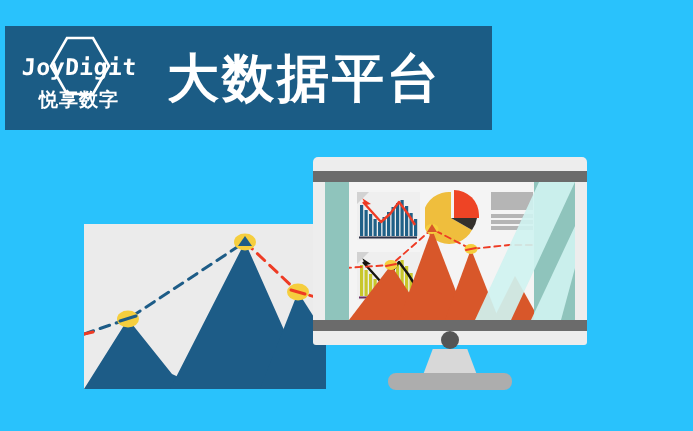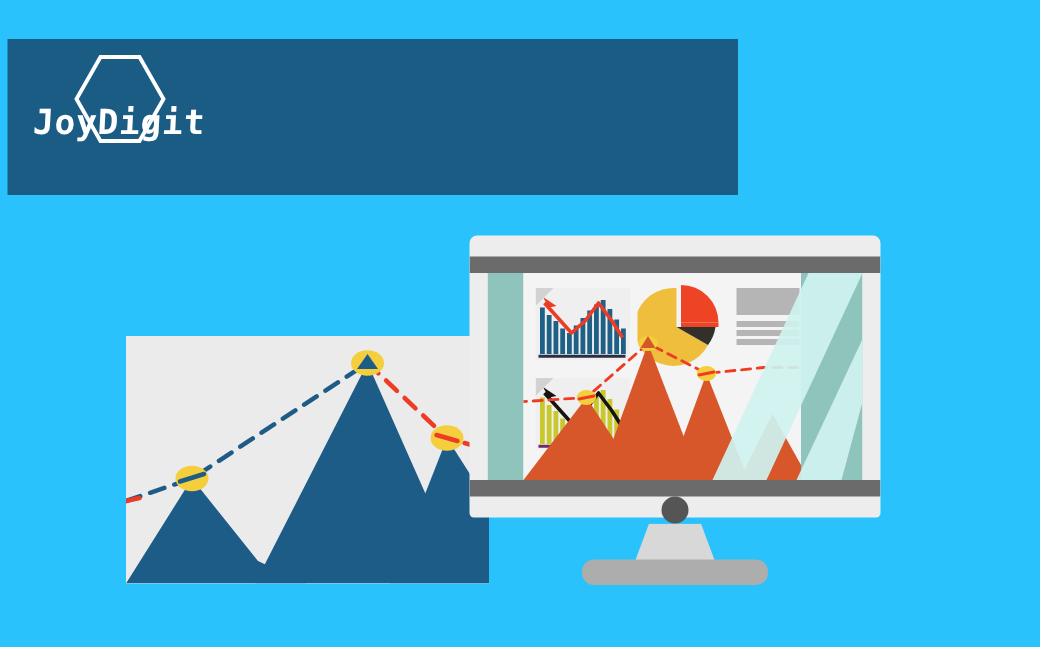--- a/index.html
+++ b/index.html
@@ -104,22 +104,24 @@
 
 <div id="stage">
 
   <div class="banner">
 
     <div class="logo-block">
       <svg class="logo-hex" viewBox="0 0 62 60">
         <polygon points="18,2 44,2 60,30 44,58 18,58 2,30" fill="none" stroke="#ffffff" stroke-width="2.6"></polygon>
       </svg>
       <div class="logo-word">JoyDigit</div>
+      <div class="logo-cn">悦享数字</div>
     </div>
 
+    <div class="banner-title">大数据平台</div>
   </div>
 
   <div class="left-panel">
     <svg width="242" height="165" viewBox="0 0 242 165">
 
       <polygon points="0,165 44,95 88,150 120,165 0,165" fill="#1D5C87"></polygon>
       <polygon points="86,165 161,18 216,142 242,165 86,165" fill="#1D5C87"></polygon>
       <polygon points="176,165 214,68 242,112 242,165 176,165" fill="#1D5C87"></polygon>
 
       <polyline points="0,110 44,95 161,18" fill="none" stroke="#1D5C87" stroke-width="3" stroke-dasharray="10 7" stroke-linecap="round"></polyline>

